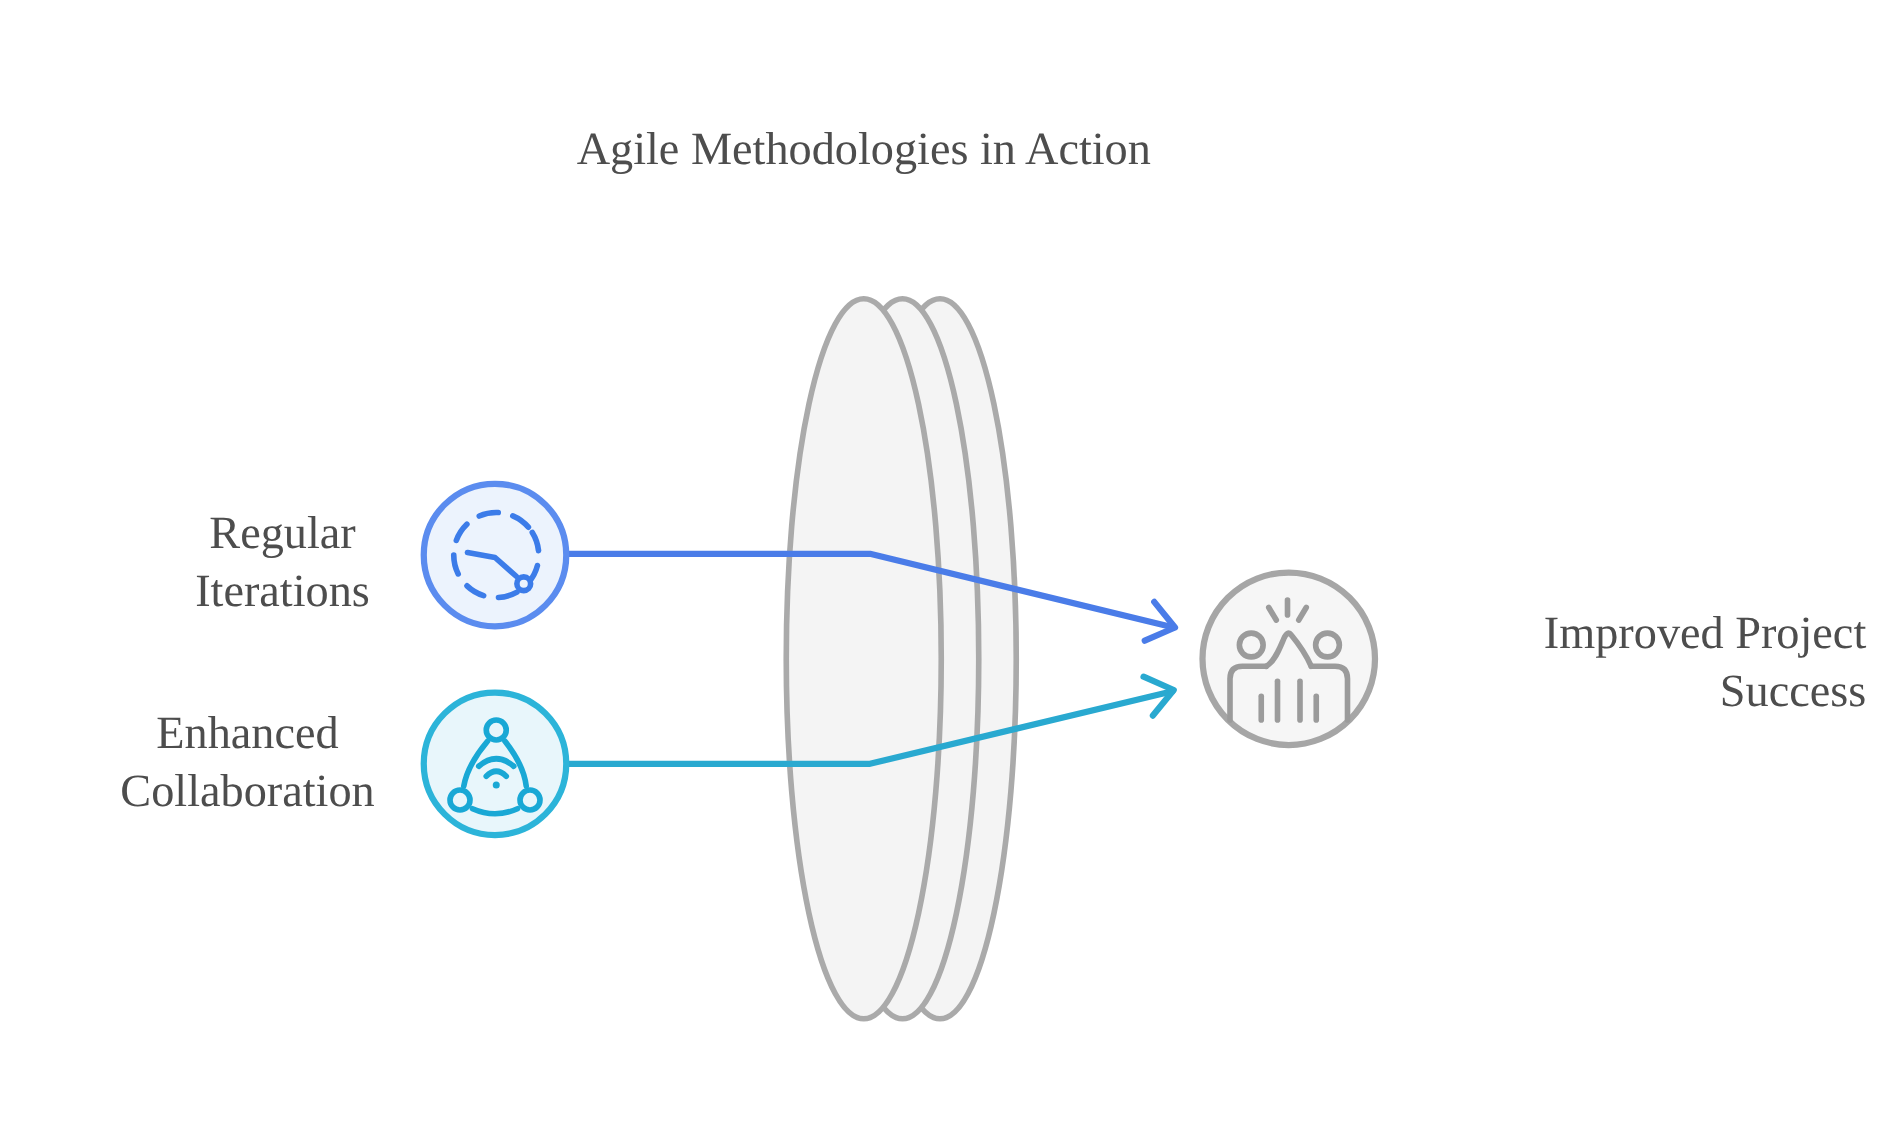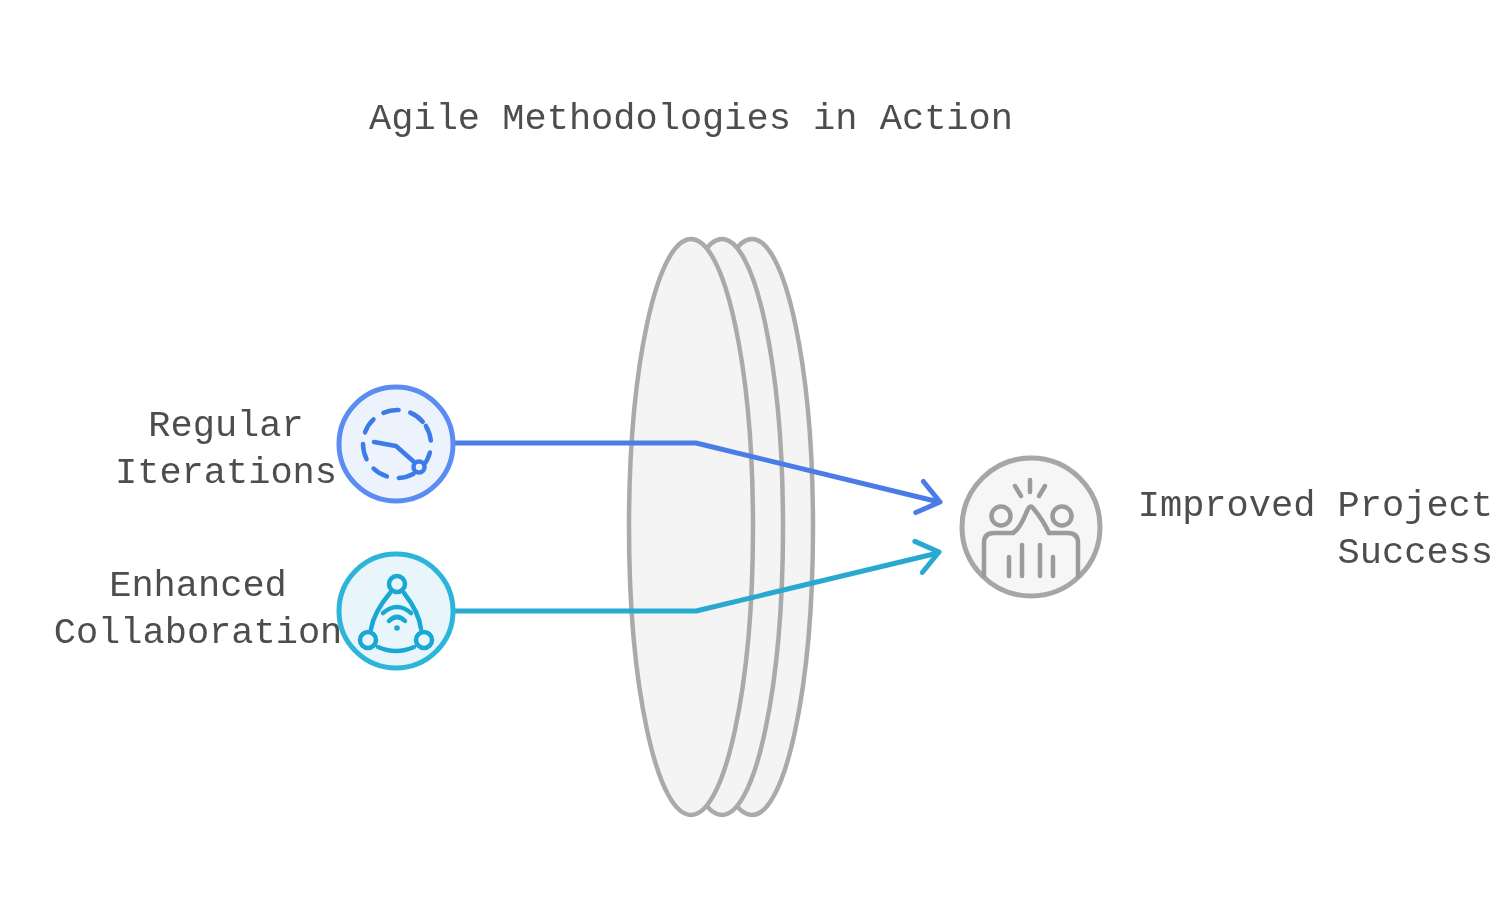--- a/index.html
+++ b/index.html
@@ -1,20 +1,20 @@
 <!DOCTYPE html>
 <html><head>
 <meta charset="utf-8">
 <style>
   html,body { margin:0; padding:0; background:#ffffff; }
   .canvas {
     position:relative;
     width:1512px; height:913px;
     background:#ffffff;
-    font-family:Liberation Mono, monospace;
+    font-family:Liberation Serif, serif;
     overflow:hidden;
   }
   .layer { position:absolute; left:0; top:0; }
   .label {
     position:absolute;
     color:#4d4d4d;
     font-size:37px;
     line-height:47px;
     white-space:pre-line;
   }

